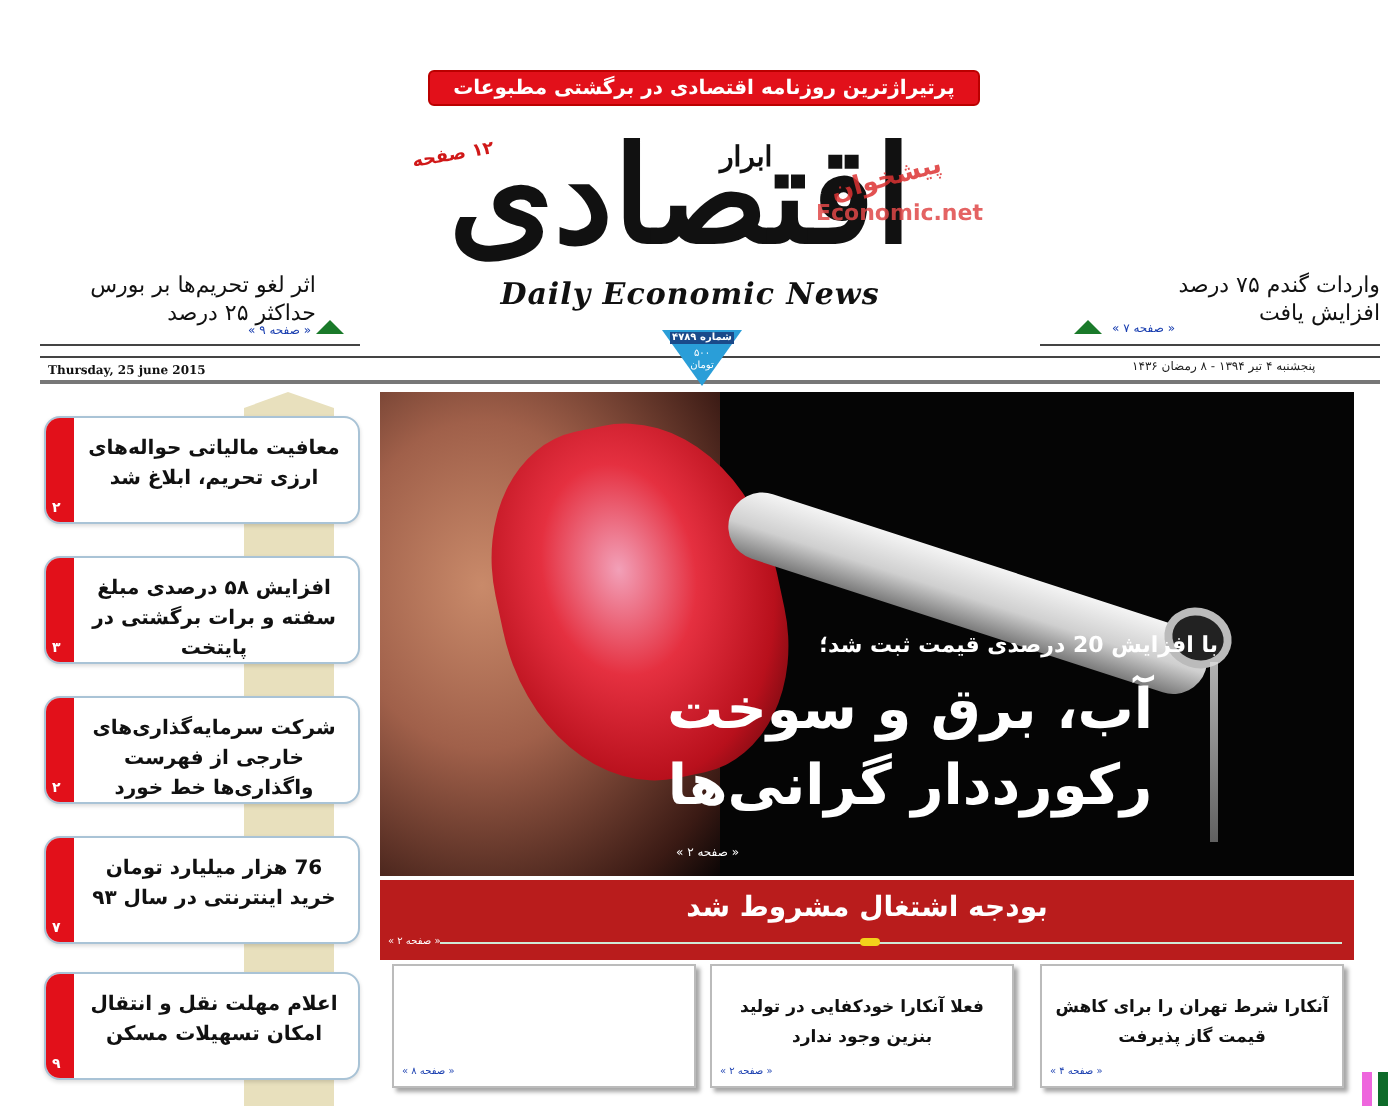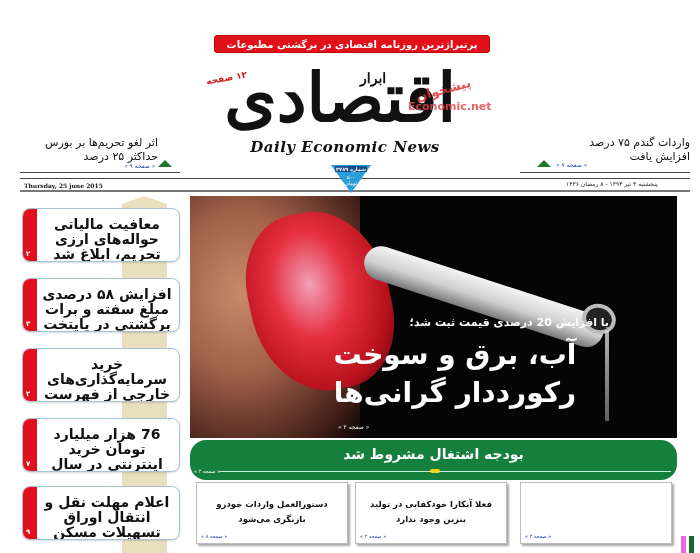--- a/index.html
+++ b/index.html
@@ -86,21 +86,21 @@
   }
   .card {
     position: absolute; left: 22px; width: 158px; height: 54px; background: #fff;
     border: 1px solid #a9c3d6; border-radius: 8px; box-shadow: 0 1px 2px rgba(0,0,0,0.15);
     overflow: hidden;
   }
   .card .redbar { position: absolute; left: 0; top: 0; width: 14px; height: 100%; background: #e2101a; }
   .card .pg { position: absolute; left: 3px; bottom: 3px; color: #fff; font-size: 7px; font-weight: bold; }
   .card .txt {
     position: absolute; left: 18px; right: 6px; top: 8px; direction: rtl; text-align: center;
-    font-size: 14px; font-weight: bold; line-height: 15px; color: #111;
+    font-size: 10px; font-weight: bold; line-height: 15px; color: #111;
   }
 
   
   .hero {
     position: absolute; left: 190px; top: 196px; width: 487px; height: 242px;
     background: #050505; overflow: hidden;
   }
   .hand {
     position: absolute; left: 0; top: 0; width: 170px; height: 242px;
     background: radial-gradient(ellipse at 30% 40%, #c98a6a 0%, #a0604a 40%, #3a1a14 85%, #0a0505 100%);
@@ -125,21 +125,21 @@
     font-size: 11px; font-weight: bold;
   }
   .hero-title {
     position: absolute; right: 72px; top: 140px; width: 300px; direction: rtl; text-align: center; color: #fff;
     font-size: 28px; font-weight: bold; line-height: 38px;
   }
   .hero-pageref { position: absolute; left: 148px; top: 227px; font-size: 6px; color: #fff; direction: rtl; }
 
   
   .green-band {
-    position: absolute; left: 190px; top: 440px; width: 487px; height: 40px; background: #15803d; border-radius: 16px;
+    position: absolute; left: 190px; top: 440px; width: 487px; height: 40px; background: #b91c1c;
   }
   .green-title {
     position: absolute; left: 0; top: 6px; width: 100%; text-align: center; direction: rtl;
     color: #fff; font-size: 14px; font-weight: bold;
   }
   .green-line { position: absolute; left: 30px; right: 6px; top: 31px; height: 1px; background: #cfe9d6; }
   .green-ref { position: absolute; left: 4px; top: 28px; font-size: 5px; color: #fff; direction: rtl; }
   .yellow-mark { position: absolute; left: 240px; top: 29px; width: 10px; height: 4px; background: #f3d11a; border-radius: 2px; }
 
   .bottom-card {
@@ -204,31 +204,31 @@
     <div class="txt">معافیت مالیاتی حواله‌های ارزی تحریم، ابلاغ شد</div>
   </div>
   <div class="card" style="top:82px;">
     <div class="redbar"></div>
     <div class="pg">۳</div>
     <div class="txt">افزایش ۵۸ درصدی مبلغ سفته و برات برگشتی در پایتخت</div>
   </div>
   <div class="card" style="top:152px;">
     <div class="redbar"></div>
     <div class="pg">۲</div>
-    <div class="txt">خرید سرمایه‌گذاری‌های خارجی از فهرست واگذاری‌ها خط خورد</div>
+    <div class="txt">شرکت سرمایه‌گذاری‌های خارجی از فهرست واگذاری‌ها خط خورد</div>
   </div>
   <div class="card" style="top:222px;">
     <div class="redbar"></div>
     <div class="pg">۷</div>
     <div class="txt">76 هزار میلیارد تومان خرید اینترنتی در سال ۹۳</div>
   </div>
   <div class="card" style="top:290px;">
     <div class="redbar"></div>
     <div class="pg">۹</div>
-    <div class="txt">اعلام مهلت نقل و انتقال اوراق تسهیلات مسکن</div>
+    <div class="txt">اعلام مهلت نقل و انتقال امکان تسهیلات مسکن</div>
   </div>
 </div>
 
 <div class="hero">
   <div class="hand"></div>
   <div class="handle"></div>
   <div class="nozzle"></div>
   <div class="nozzle-tip"></div>
   <div class="drip"></div>
   <div class="hero-kicker">با افزایش 20 درصدی قیمت ثبت شد؛</div>
@@ -237,25 +237,25 @@
 </div>
 
 <div class="green-band">
   <div class="green-title">بودجه اشتغال مشروط شد</div>
   <div class="green-line"></div>
   <div class="yellow-mark"></div>
   <div class="green-ref">« صفحه ۲ »</div>
 </div>
 
 <div class="bottom-card" style="left:196px;">
-  <div class="txt">دستورالعمل واردات خودرو بازنگری می‌شود</div>
   <div class="ref">« صفحه ۸ »</div>
 </div>
 <div class="bottom-card" style="left:355px;">
   <div class="txt">فعلا آنکارا خودکفایی در تولید بنزین وجود ندارد</div>
   <div class="ref">« صفحه ۲ »</div>
 </div>
 <div class="bottom-card" style="left:520px;">
+  <div class="txt">آنکارا شرط تهران را برای کاهش قیمت گاز پذیرفت</div>
   <div class="ref">« صفحه ۴ »</div>
 </div>
 
 <div class="corner-pink"></div>
 <div class="corner-green"></div>
 
 </body></html>

